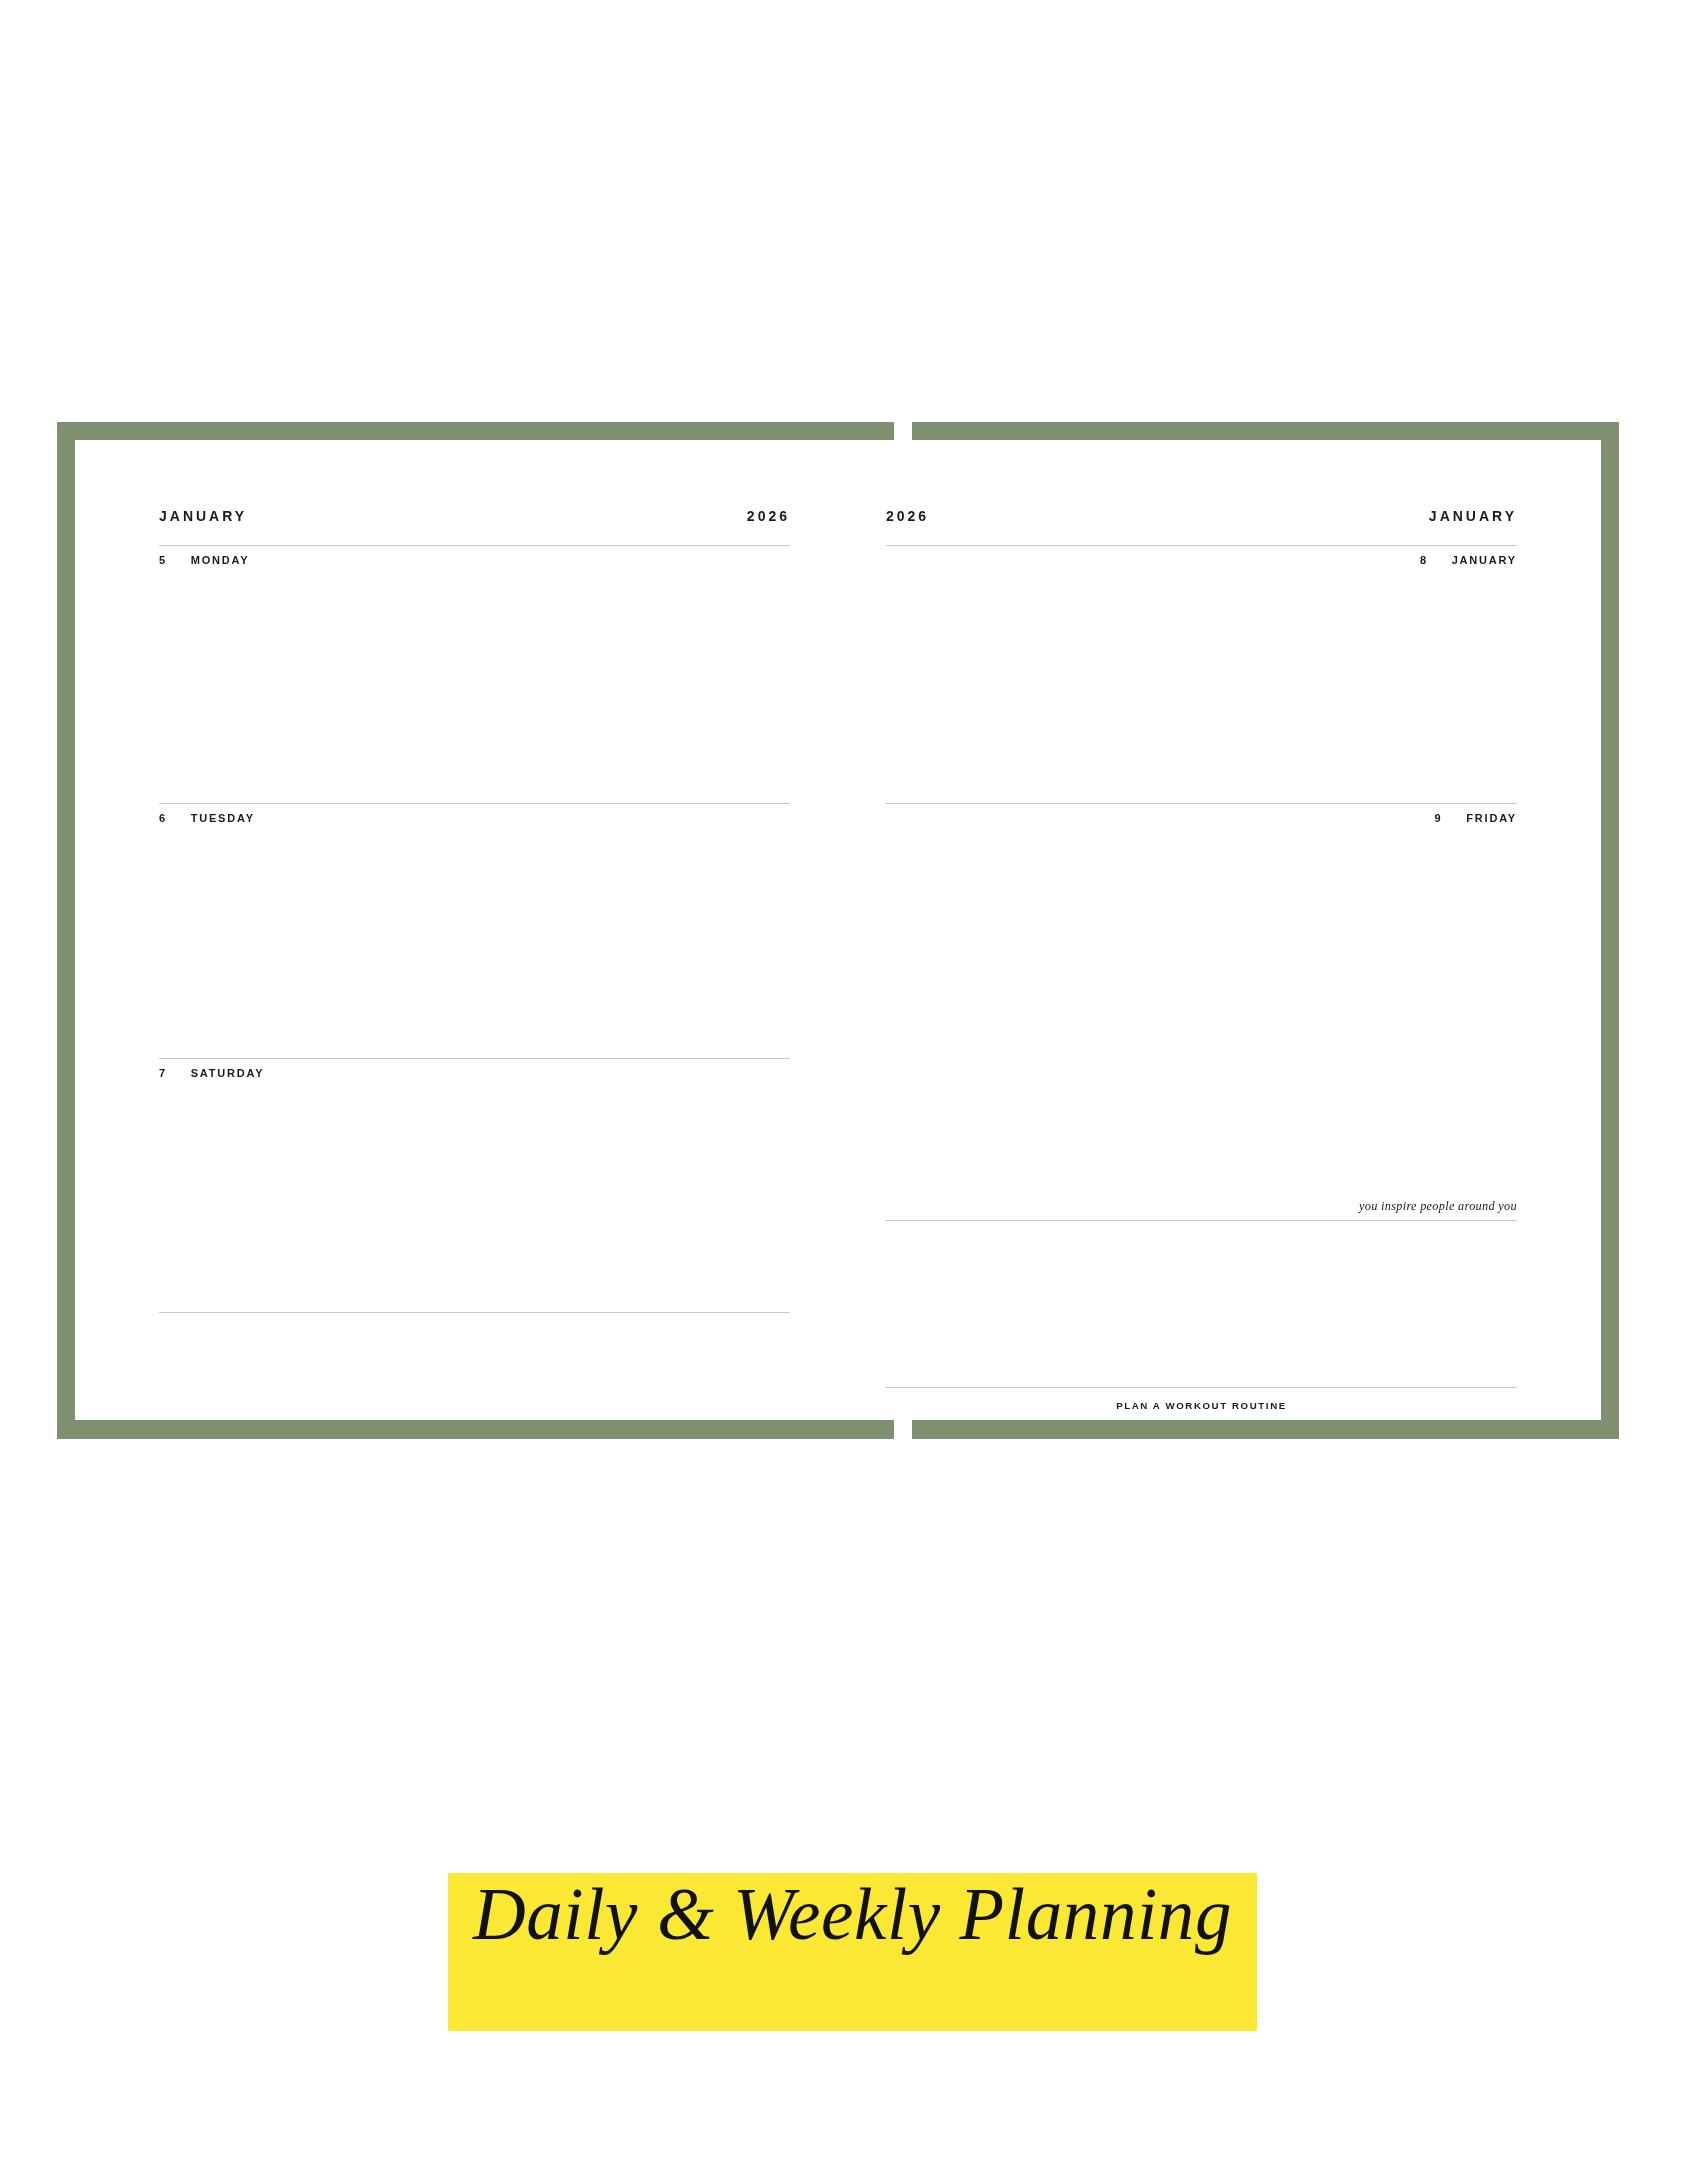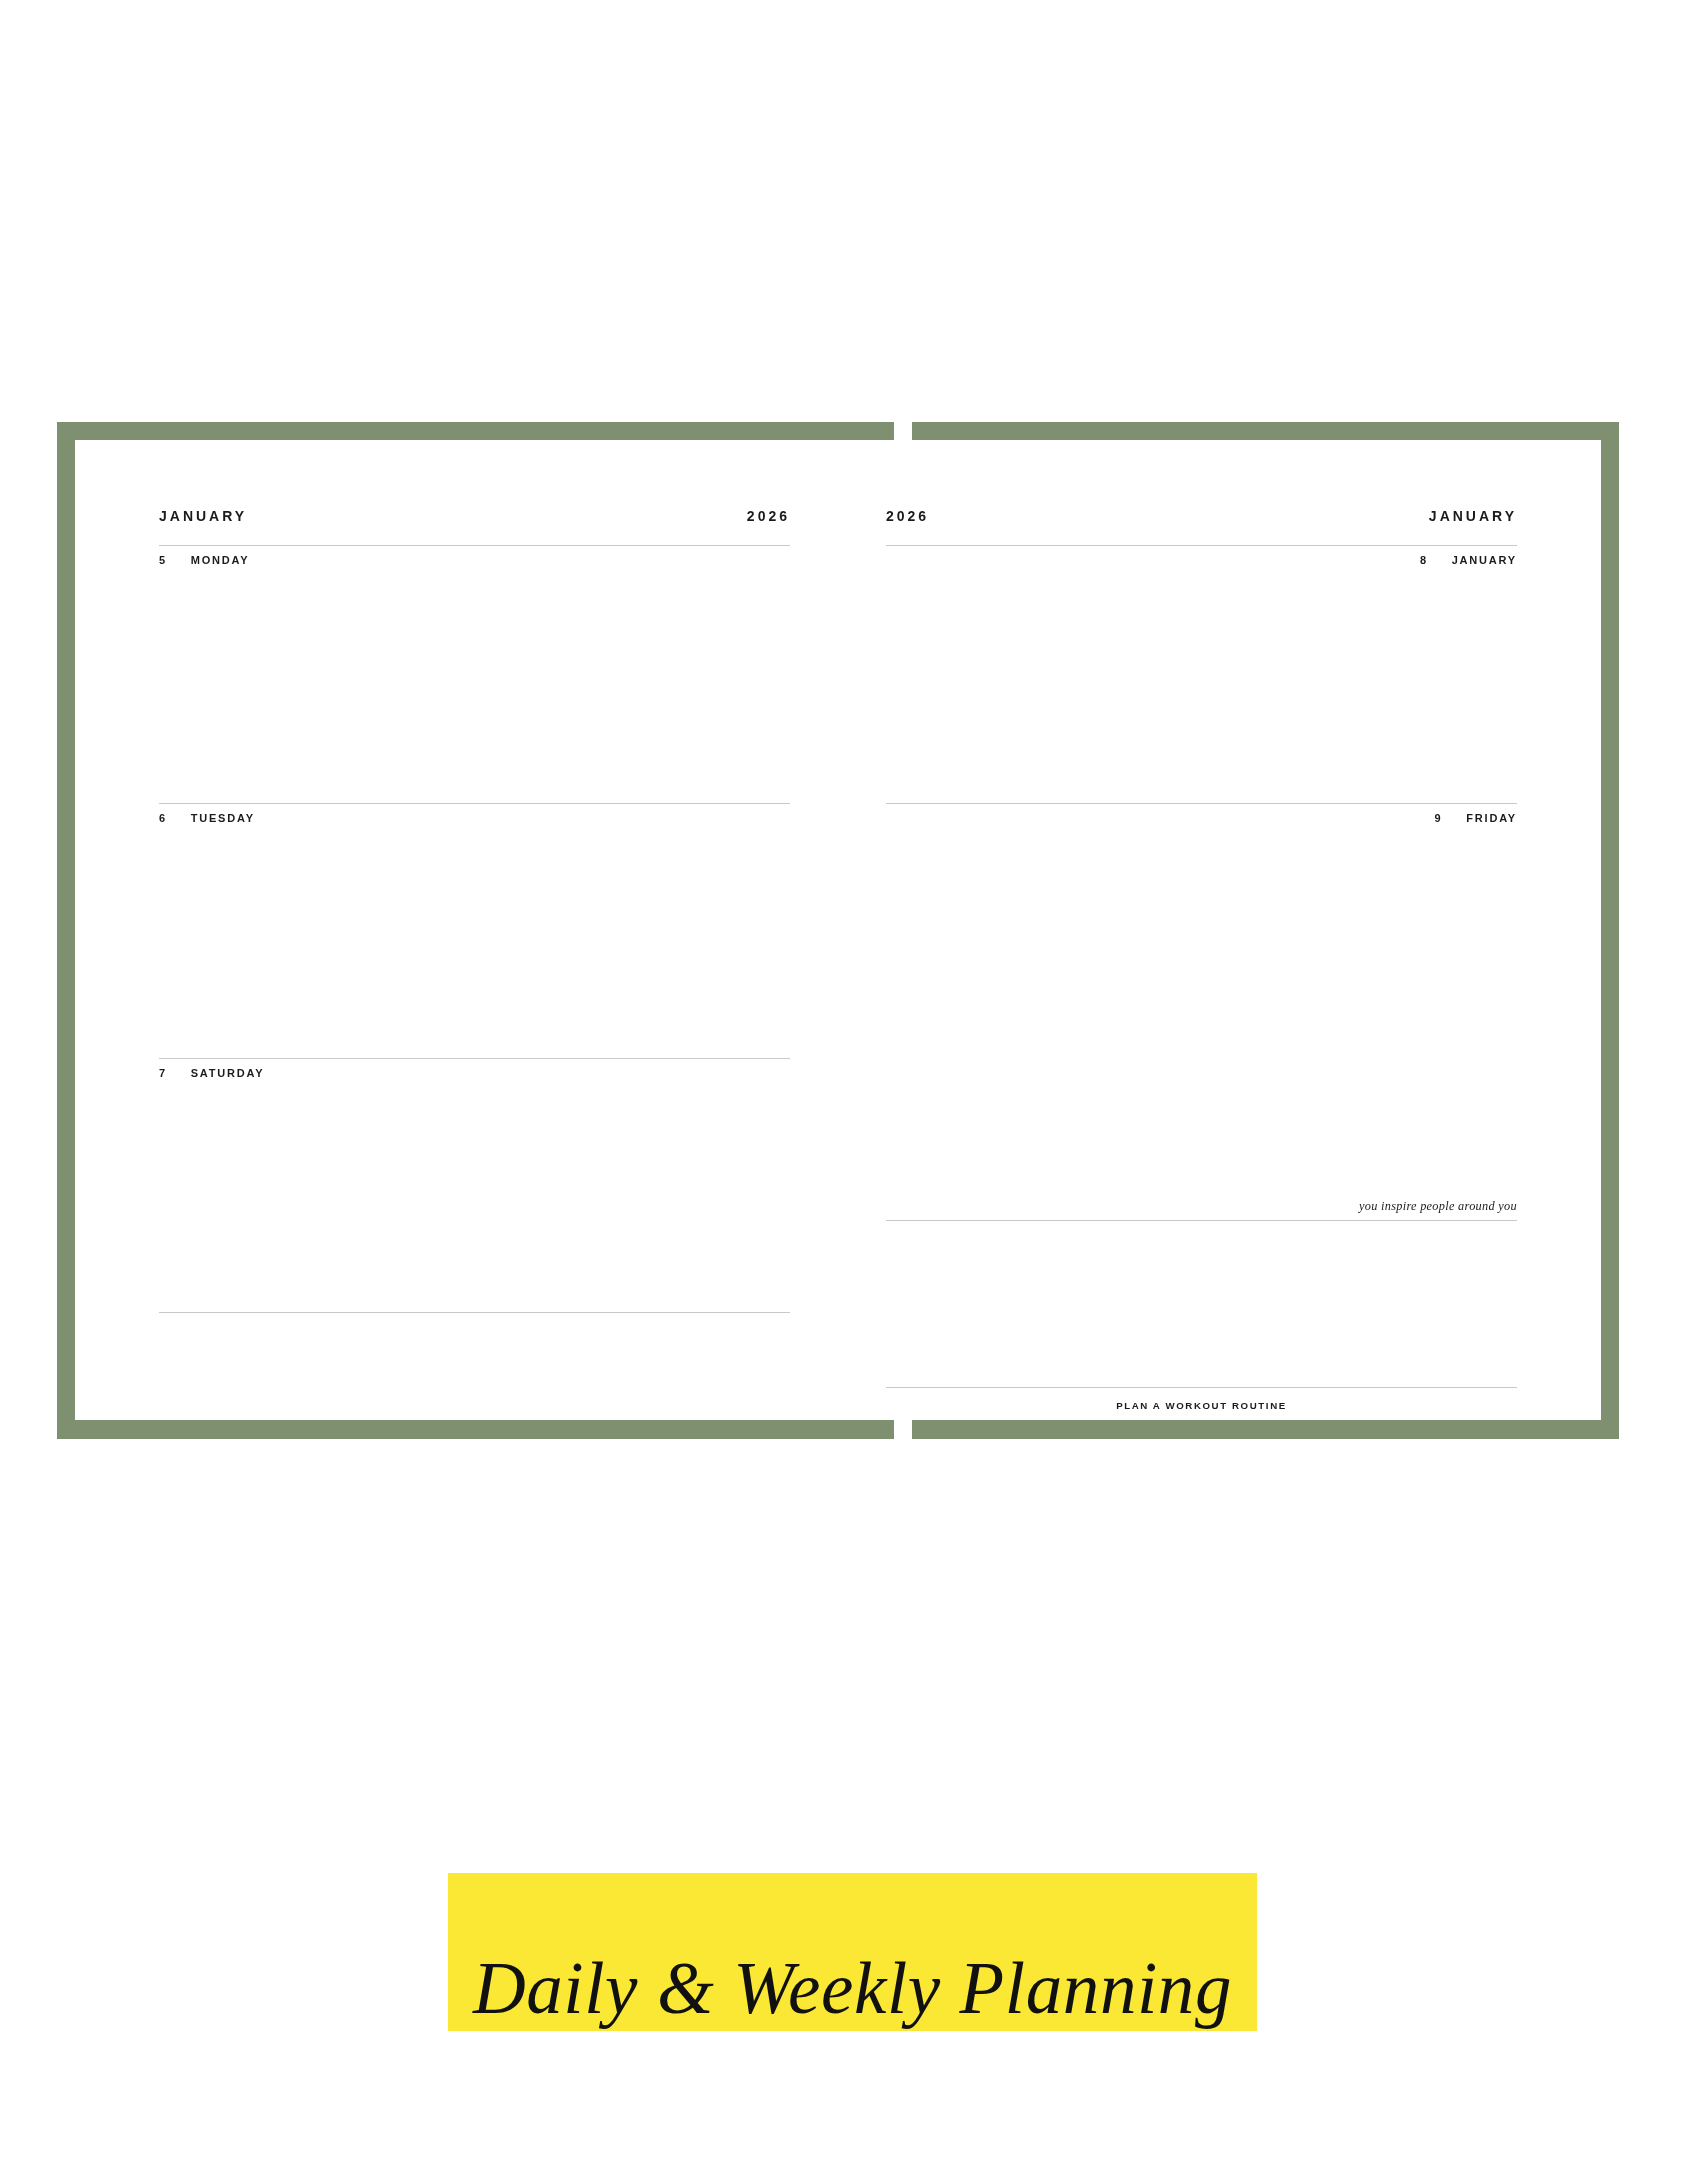--- a/index.html
+++ b/index.html
@@ -245,21 +245,21 @@
 
   
   .banner {
     position: absolute;
     left: 448px;
     top: 1873px;
     width: 809px;
     height: 158px;
     background: #fae835;
     display: flex;
-    align-items: flex-end;
+    align-items: flex-start;
     justify-content: center;
   }
   .banner-text {
     font-family: "Liberation Serif", serif;
     font-style: italic;
     font-size: 73px;
     color: #111111;
     letter-spacing: 0.6px;
     white-space: nowrap;
   }

